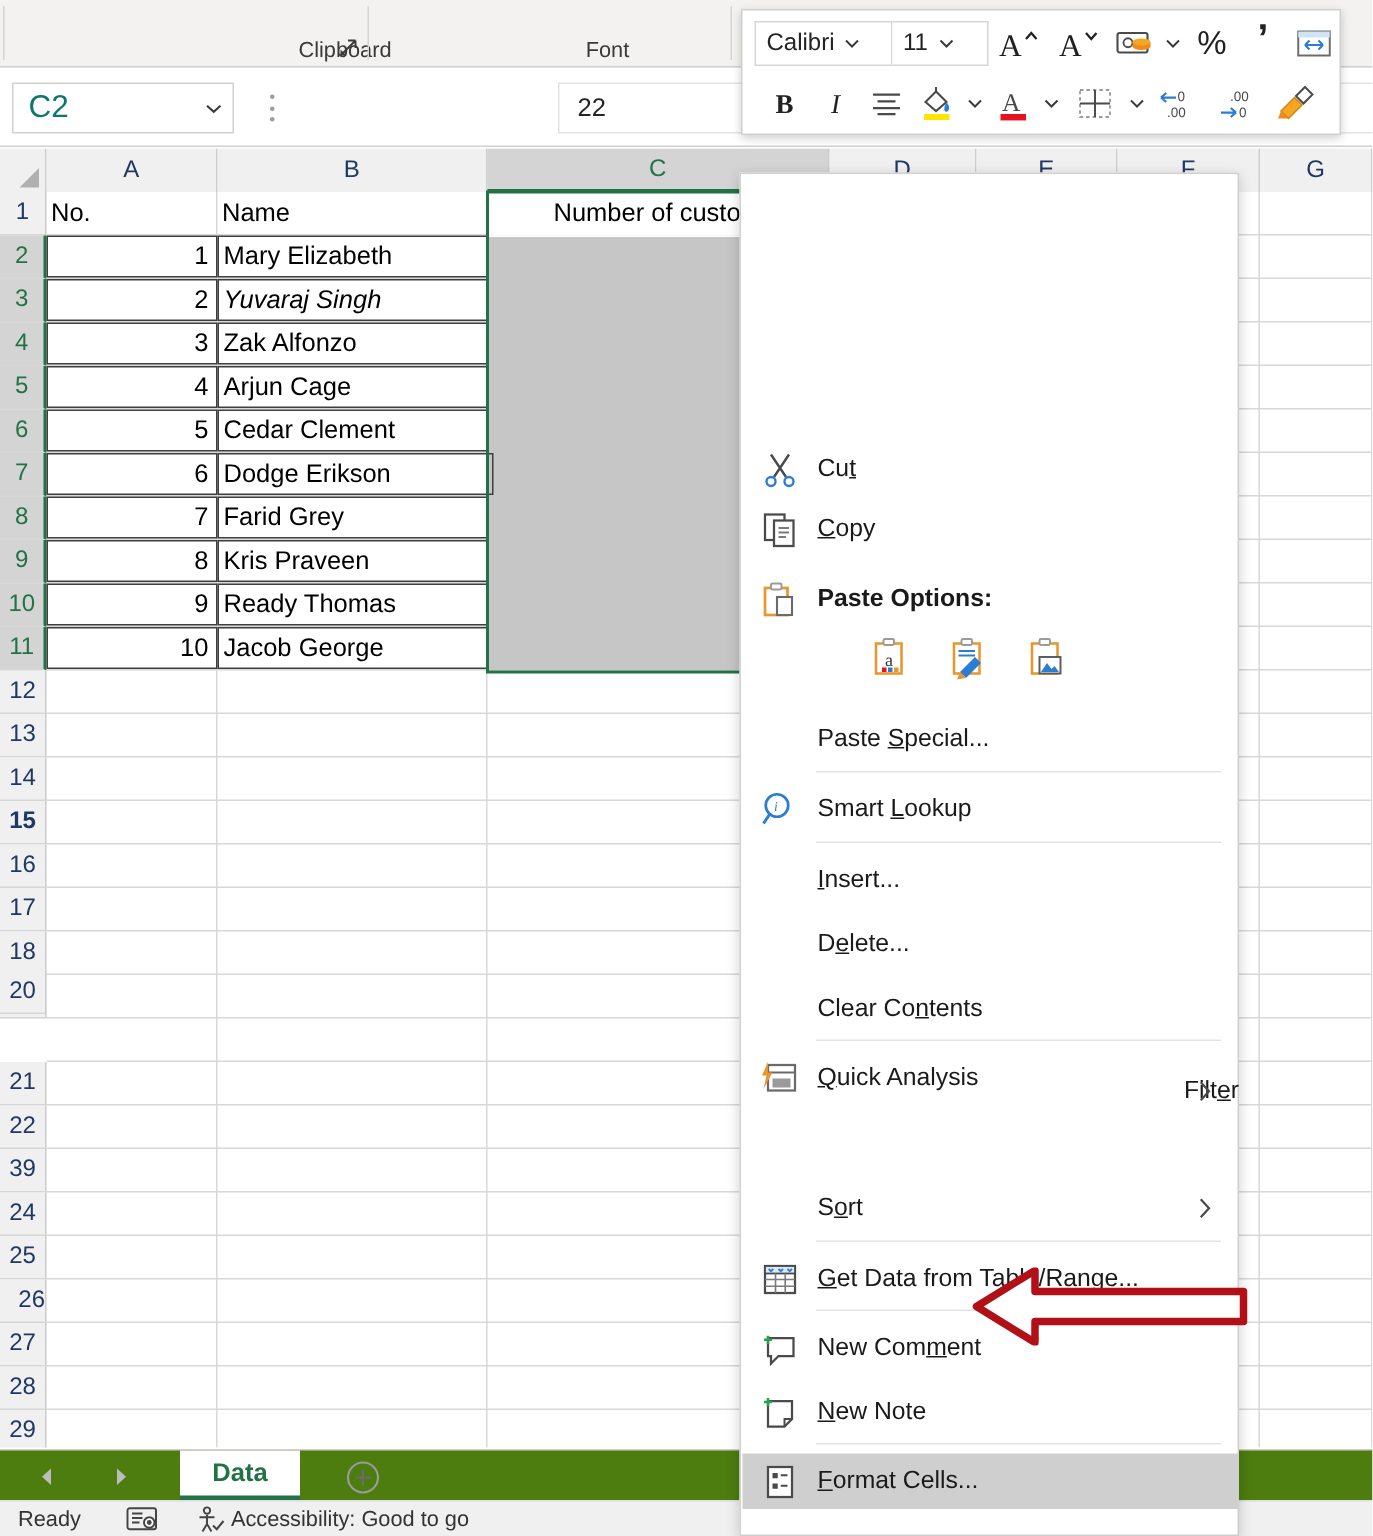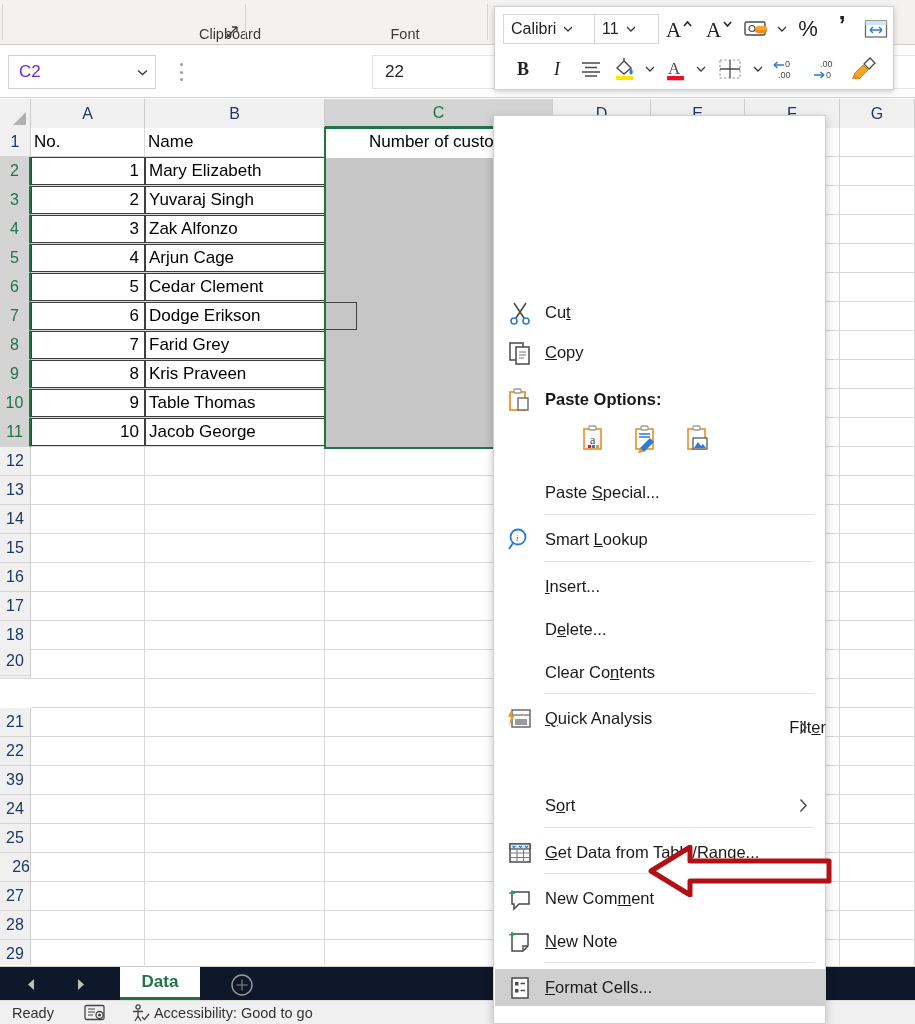--- a/index.html
+++ b/index.html
@@ -39,21 +39,21 @@
     position: absolute; left: 0; top: 46px; width: 915px; height: 52px;
     background: #ffffff;
     border-bottom: 1px solid #d2d0ce;
   }
   .namebox {
     position: absolute; left: 8px; top: 9px; width: 148px; height: 34px;
     border: 1px solid #d1d1d1; background: #fff;
     display: flex; align-items: center;
   }
   .namebox-text {
-    flex: 1; padding-left: 10px; font-size: 17px; color: #6d28d9;
+    flex: 1; padding-left: 10px; font-size: 21px; color: #0f766e;
   }
   .namebox-caret {
     width: 26px; display: flex; align-items: center; justify-content: center;
   }
   .vdots {
     position: absolute; left: 174px; top: 14px;
     width: 14px; height: 24px;
     display: flex; flex-direction: column; align-items: center; justify-content: space-between;
     padding: 3px 0;
   }
@@ -215,21 +215,21 @@
 
   
   .red-arrow {
     position: absolute; left: 648px; top: 845px; width: 185px; height: 52px;
     z-index: 60;
   }
 
   
   .sheet-bar {
     position: absolute; left: 0; top: 966px; width: 915px; height: 34px;
-    background: #0f172a;
+    background: #4d7c0f;
     border-top: 1px solid #d2d0ce;
   }
   .nav-arrows { position: absolute; left: 22px; top: 6px; width: 90px; height: 24px; display: flex; gap: 32px; }
   .nav-arrow { width: 18px; height: 22px; display: flex; align-items: center; justify-content: center; }
   .sheet-tab {
     position: absolute; left: 120px; top: 0px; width: 80px; height: 33px;
     background: #ffffff;
     display: flex; align-items: center; justify-content: center;
     font-size: 17px; font-weight: bold; color: #217346;
     border-bottom: 3px solid #217346;
@@ -363,21 +363,21 @@
         </div>
         <div class="rowhdr" style="top: 348px;">
           <span>12</span>
         </div>
         <div class="rowhdr" style="top: 377px;">
           <span>13</span>
         </div>
         <div class="rowhdr" style="top: 406px;">
           <span>14</span>
         </div>
-        <div class="rowhdr" style="top: 435px;">
+        <div class="rowhdr" style="top: 435px; font-weight: bold;">
           <span>15</span>
         </div>
         <div class="rowhdr" style="top: 464px;">
           <span>16</span>
         </div>
         <div class="rowhdr" style="top: 493px; align-items: center;">
           <span>17</span>
         </div>
         <div class="rowhdr" style="top: 522px;">
           <span>18</span>
@@ -471,21 +471,21 @@
         </div>
         <div class="cell num bordered" style="left: 31px; top: 58px; width: 114px;">
           <span>1</span>
         </div>
         <div class="cell bordered" style="left: 145px; top: 58px; width: 180px;">
           <span>Mary Elizabeth</span>
         </div>
         <div class="cell num bordered" style="left: 31px; top: 87px; width: 114px;">
           <span>2</span>
         </div>
-        <div class="cell bordered" style="left: 145px; top: 87px; width: 180px;">
+        <div class="cell bordered" style="left: 145px; top: 87px; width: 180px; font-style: italic;">
           <span>Yuvaraj Singh</span>
         </div>
         <div class="cell num bordered" style="left: 31px; top: 116px; width: 114px;">
           <span>3</span>
         </div>
         <div class="cell bordered" style="left: 145px; top: 116px; width: 180px;">
           <span>Zak Alfonzo</span>
         </div>
         <div class="cell num bordered" style="left: 31px; top: 145px; width: 114px;">
           <span>4</span>
@@ -495,40 +495,40 @@
         </div>
         <div class="cell num bordered" style="left: 31px; top: 174px; width: 114px;">
           <span>5</span>
         </div>
         <div class="cell bordered" style="left: 145px; top: 174px; width: 180px;">
           <span>Cedar Clement</span>
         </div>
         <div class="cell num bordered" style="left: 31px; top: 203px; width: 114px;">
           <span>6</span>
         </div>
-        <div class="cell bordered" style="left: 145px; top: 203px; width: 212px;">
+        <div class="cell bordered" style="left: 145px; top: 203px; width: 184px;">
           <span>Dodge Erikson</span>
         </div>
         <div class="cell num bordered" style="left: 31px; top: 232px; width: 114px;">
           <span>7</span>
         </div>
         <div class="cell bordered" style="left: 145px; top: 232px; width: 180px;">
           <span>Farid Grey</span>
         </div>
         <div class="cell num bordered" style="left: 31px; top: 261px; width: 114px;">
           <span>8</span>
         </div>
         <div class="cell bordered" style="left: 145px; top: 261px; width: 180px;">
           <span>Kris Praveen</span>
         </div>
         <div class="cell num bordered" style="left: 31px; top: 290px; width: 114px;">
           <span>9</span>
         </div>
         <div class="cell bordered" style="left: 145px; top: 290px; width: 180px;">
-          <span>Table Thomas</span>
+          <span>Ready Thomas</span>
         </div>
         <div class="cell num bordered" style="left: 31px; top: 319px; width: 114px;">
           <span>10</span>
         </div>
         <div class="cell bordered" style="left: 145px; top: 319px; width: 180px;">
           <span>Jacob George</span>
         </div>
       </div>
 
     <div class="sel-outline" style="left:324px; top:28px; width:230px; height:322px;"></div>

